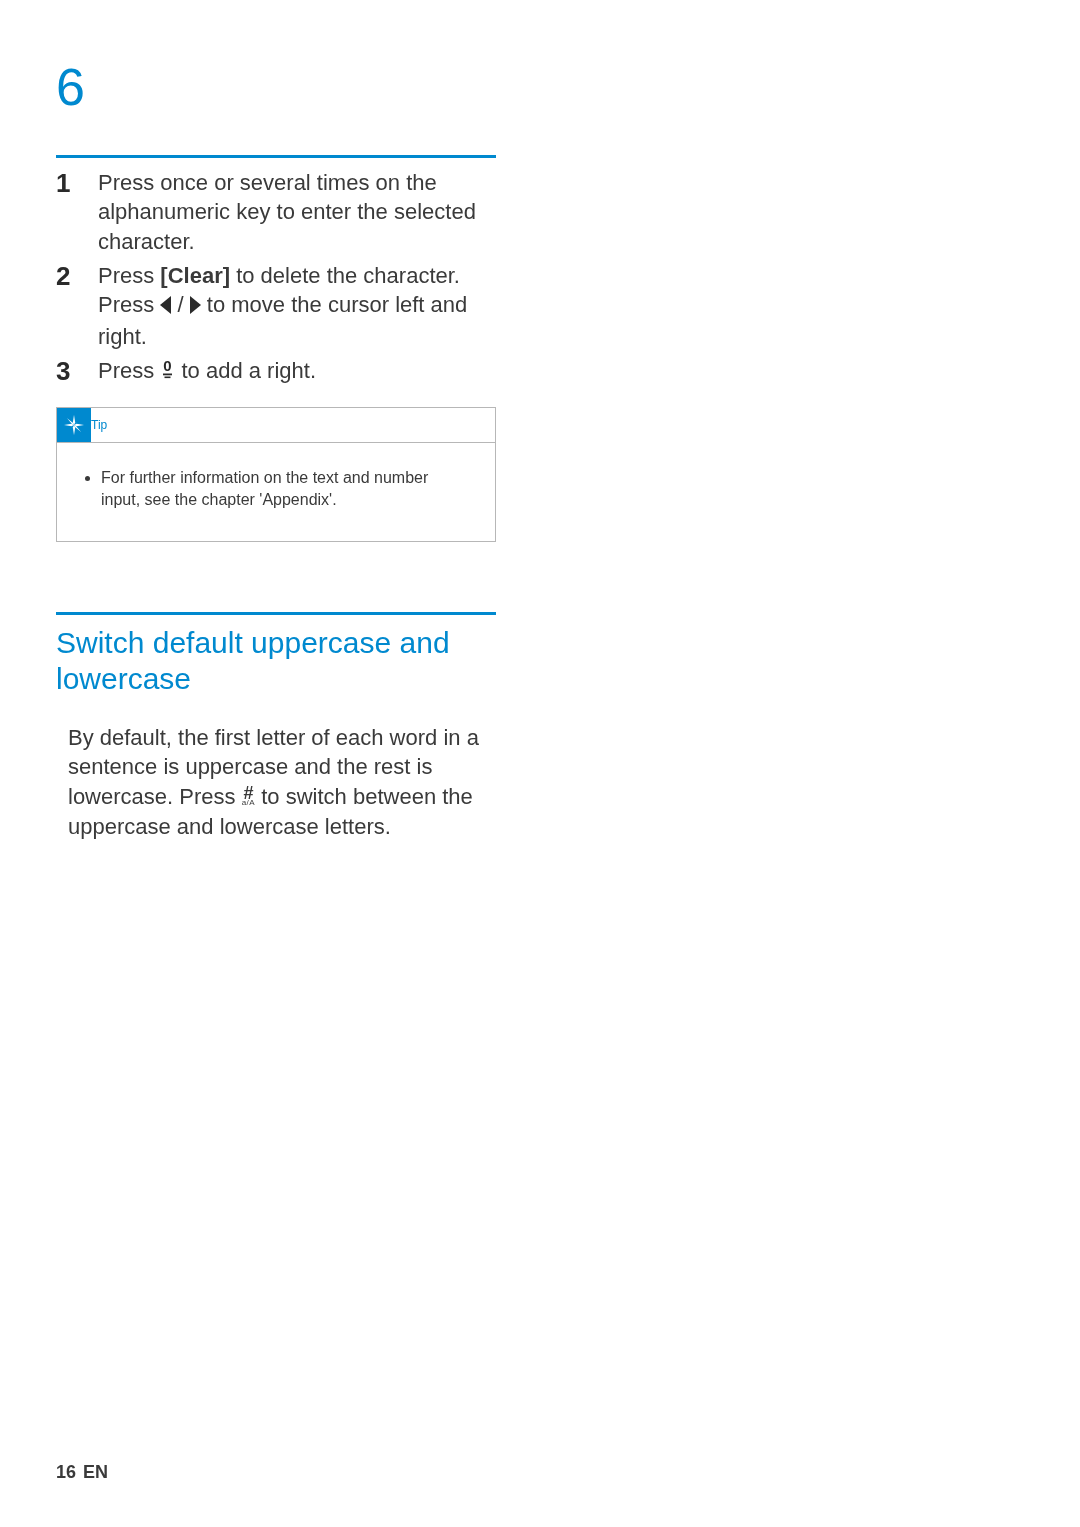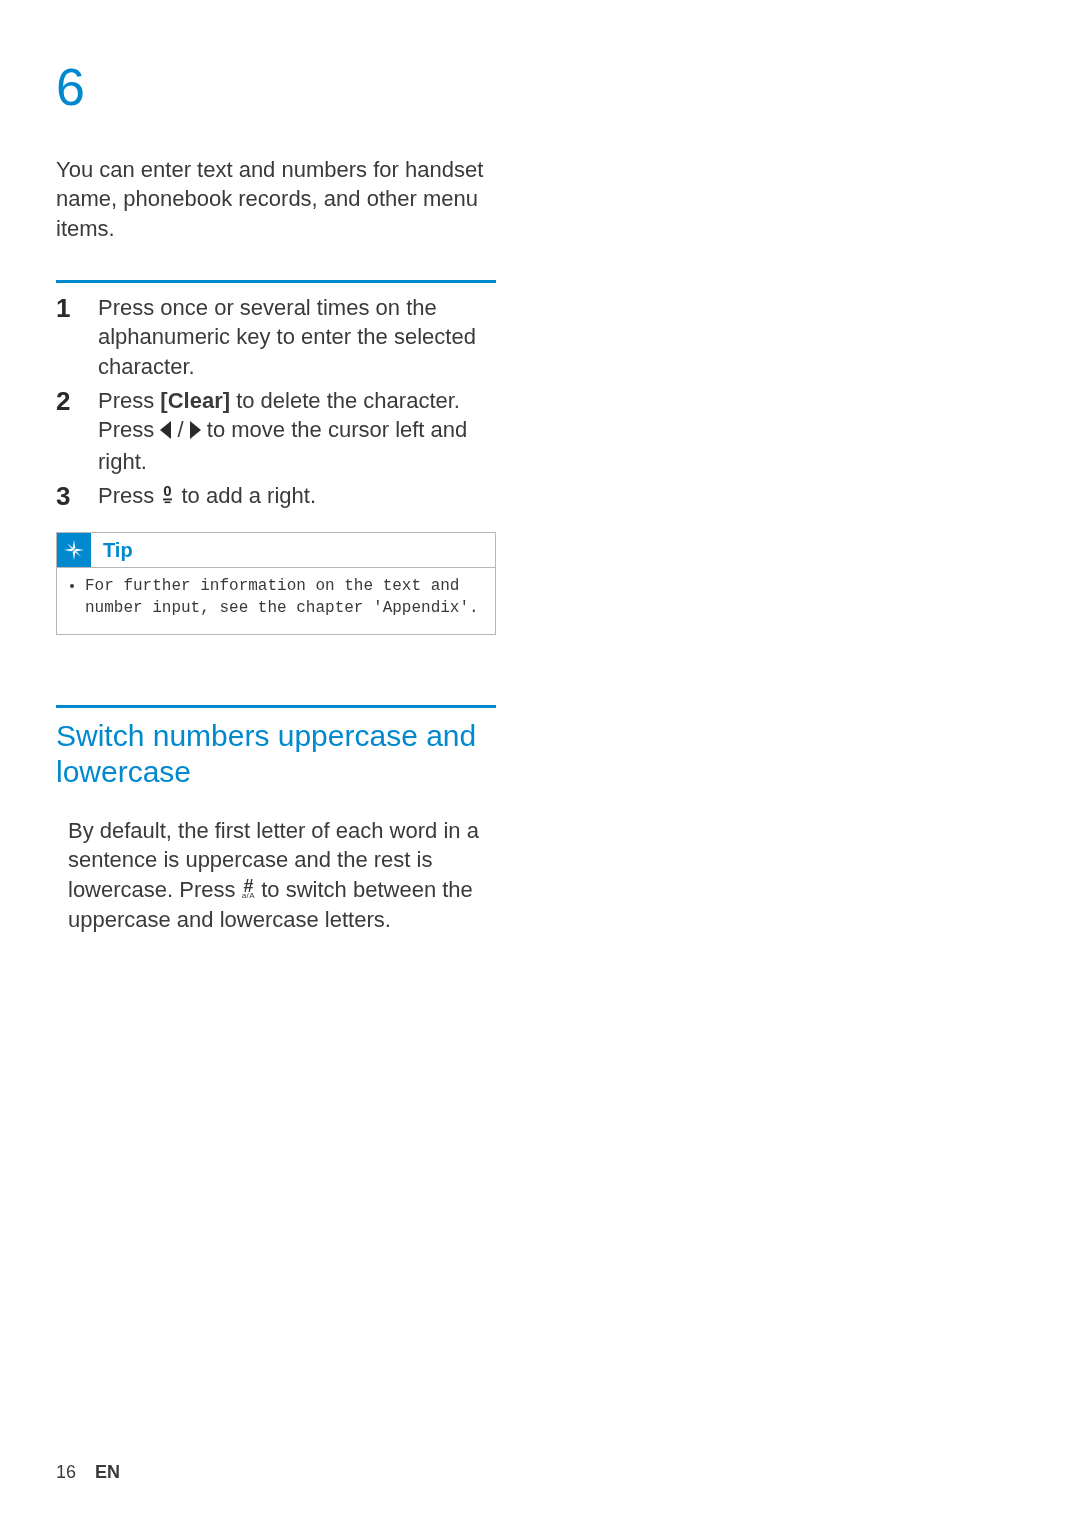--- a/index.html
+++ b/index.html
@@ -103,35 +103,34 @@
   .tip-icon-cell {
     background: #0089cf;
     width: 34px;
     height: 34px;
     display: flex;
     align-items: center;
     justify-content: center;
   }
   .tip-label {
     color: #0089cf;
-    font-size: 20px;
-    padding-left: 12px;
-    font-weight: 700;
+    font-size: 12px;
+    padding-left: 0;
+    font-weight: 400;
   }
   .tip-body {
     padding: 8px 12px 14px 12px;
     font-size: 16px;
     line-height: 1.35;
     color: #3a3a3a;
     font-weight: 300;
   }
   .tip-body ul {
-    margin: 0;
+    margin: 16px;
     padding-left: 16px;
-    font-family: Liberation Mono, monospace;
   }
   .tip-body li {
     list-style: disc;
   }
   .section-block {
     margin-top: 70px;
   }
   p.body {
     font-size: 22px;
     line-height: 1.35;
@@ -139,22 +138,22 @@
     font-weight: 300;
   }
   .footer {
     position: absolute;
     left: 56px;
     bottom: 44px;
     font-size: 18px;
     color: #3a3a3a;
   }
   .footer .pg {
-    font-weight: 400;
-    margin-right: 14px;
+    font-weight: 700;
+    margin-right: 2px;
   }
   .footer .lang {
     font-weight: 600;
   }
   .hash-glyph {
     display:inline-block;
     font-weight:700;
     font-size:18px;
     line-height:0.7;
     vertical-align:-1px;
@@ -170,21 +169,20 @@
 </head>
 <body>
 
 <div class="page">
   <div class="column">
 
     <h1 class="chapter">
       <span class="num">6</span>
     </h1>
 
-    <p class="intro">You can enter text and numbers for handset name, phonebook records, and other menu items.</p>
 
     <hr class="section-rule">
 
     <ol class="steps">
       <li>
         <span class="step-num">1</span>
         <span class="step-body">Press once or several times on the alphanumeric key to enter the selected character.</span>
       </li>
       <li>
         <span class="step-num">2</span>
@@ -236,21 +234,21 @@
       </div>
       <div class="tip-body">
         <ul>
             <li>For further information on the text and number input, see the chapter 'Appendix'.</li>
           </ul>
       </div>
     </div>
 
     <div class="section-block">
       <hr class="section-rule">
-      <h2 class="section">Switch numbers uppercase and lowercase</h2>
+      <h2 class="section">Switch default uppercase and lowercase</h2>
       <p class="body">
         <span>By default, the first letter of each word in a sentence is uppercase and the rest is lowercase. Press </span><span class="hash-glyph">#<span class="sub">a/A</span></span><span> to switch between the uppercase and lowercase letters.</span>
       </p>
     </div>
 
   </div>
 
   <div class="footer">
     <span class="pg">16</span>
     <span class="lang">EN</span>

